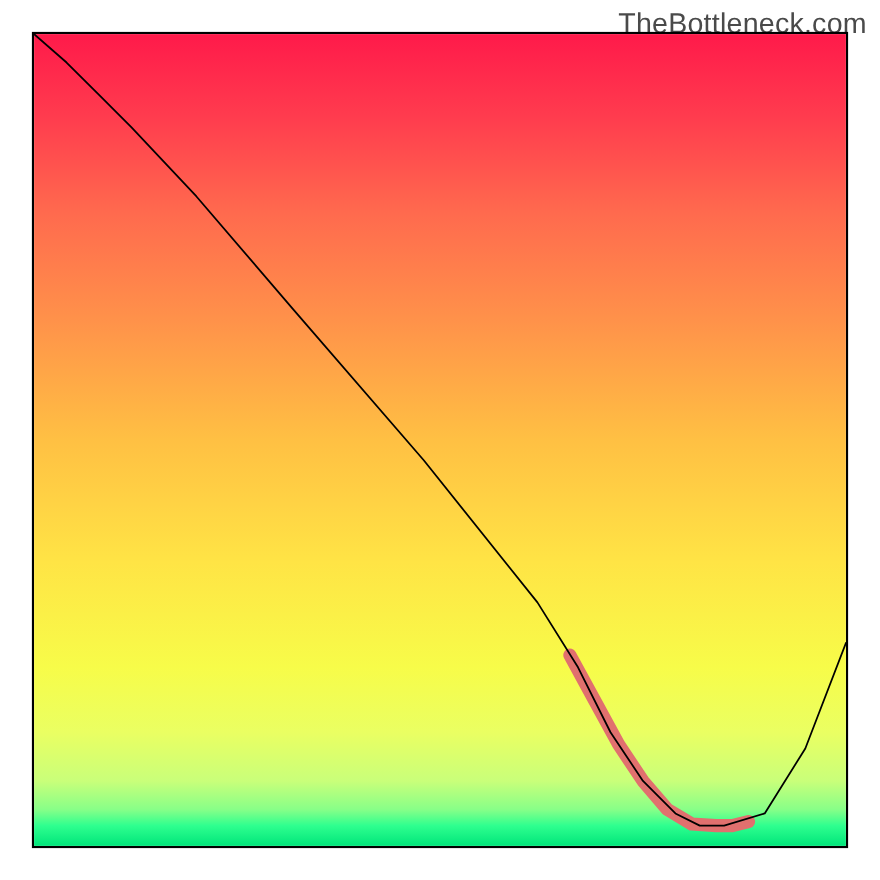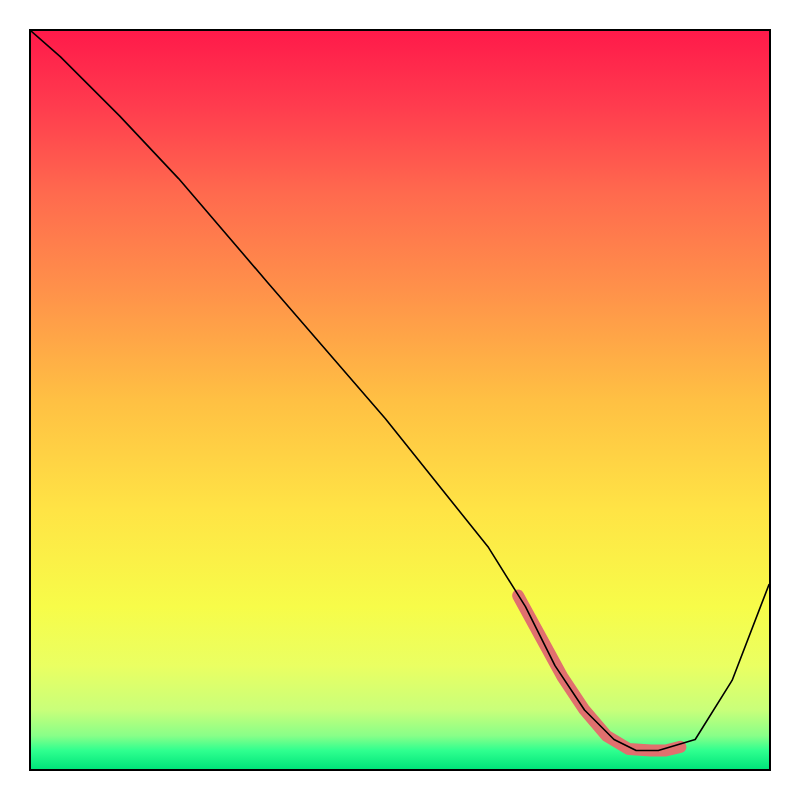--- a/index.html
+++ b/index.html
@@ -57,20 +57,21 @@
     stroke: #e1706e;
     stroke-width: 12;
     stroke-linecap: round;
     stroke-linejoin: round;
   }
 </style>
 </head>
 <body>
 
 <div class="canvas">
+  <div class="watermark">TheBottleneck.com</div>
 
   <div class="plot-wrap">
     <svg class="plot" viewBox="0 0 738 738" preserveAspectRatio="none">
       <defs>
         <linearGradient id="bg-grad" x1="0" y1="0" x2="0" y2="1">
             <stop offset="0%" stop-color="#ff1a4a"></stop>
             <stop offset="10%" stop-color="#ff3b4e"></stop>
             <stop offset="22%" stop-color="#ff6a4e"></stop>
             <stop offset="35%" stop-color="#ff914a"></stop>
             <stop offset="50%" stop-color="#ffc043"></stop>

